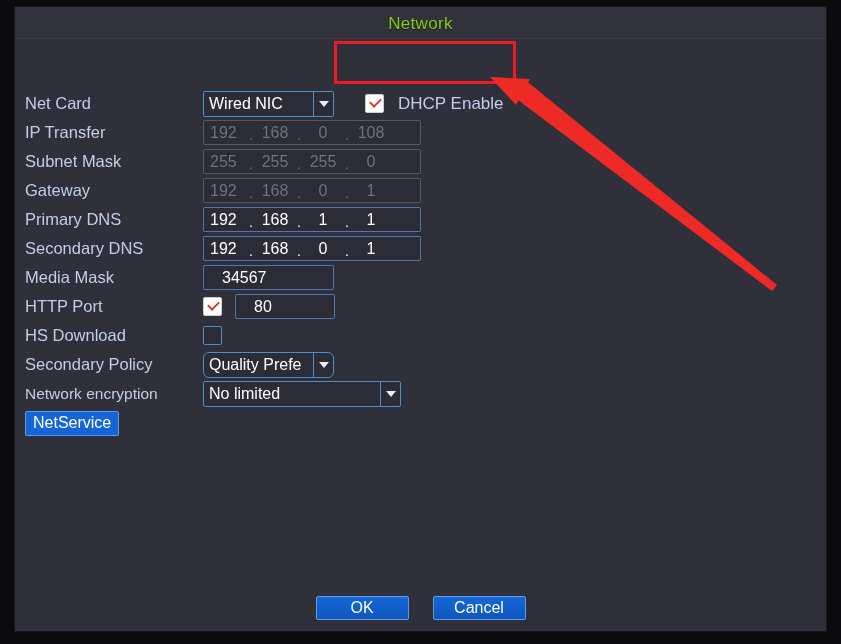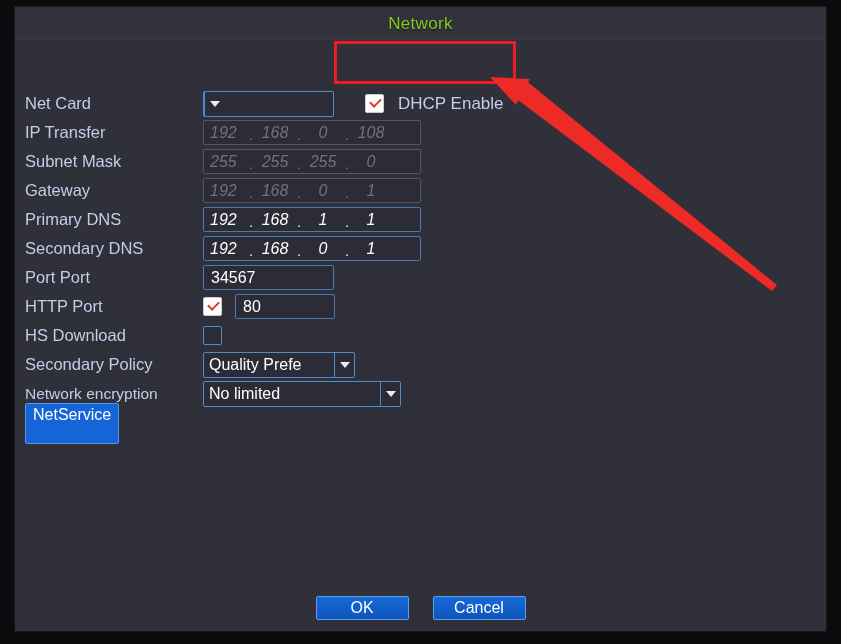--- a/index.html
+++ b/index.html
@@ -97,42 +97,41 @@
     font-size: 16px;
     padding: 0 6px;
   }
   .ipbox.enabled  { border: 1px solid #4e79b0; color: #ffffff; }
   .ipbox.disabled { border: 1px solid #55565f; color: #71727c; }
 
   .ip-seg {
     display: inline-block;
     text-align: center;
     width: 38px;
-    font-style: italic;
   }
   .ip-seg.first { text-align: left; width: 36px; }
   .ip-dot {
     display: inline-block;
     width: 10px;
     text-align: center;
     font-size: 14px;
     position: relative;
     top: 2px;
   }
 
   .txtbox {
     height: 25px;
     display: flex;
     align-items: center;
     border: 1px solid #4e79b0;
     border-radius: 2px;
     background: #2b2c35;
     color: #ffffff;
     font-size: 16px;
-    padding: 0 7px;
+    padding: 0 18px;
   }
 
   
   .dd {
     height: 26px;
     display: flex;
     align-items: stretch;
     border: 1px solid #4e8ccb;
     border-radius: 2px;
     background: #2b2c35;
@@ -186,21 +185,21 @@
     margin-left: 14px;
     white-space: nowrap;
   }
 
   
   .netservice {
     display: inline-block;
     background: #1565d8;
     color: #ffffff;
     font-size: 16px;
-    padding: 2px 7px 19px 7px;
+    padding: 2px 7px 3px 7px;
     border: 1px solid #5b9ae8;
     border-radius: 2px;
   }
 
   
   .btnbar {
     position: absolute;
     left: 0;
     top: 589px;
     width: 100%;
@@ -259,20 +258,21 @@
 
     <div class="title-bar">
       <div class="title-text">Network</div>
     </div>
 
     <div class="form">
 
       <div class="row">
         <div class="label">Net Card</div>
         <div class="dd" style="width:131px;">
+          <div class="dd-text">Wired NIC</div>
           <div class="dd-btn">
             <span class="caret"></span>
           </div>
         </div>
         <div style="display:flex;align-items:center;margin-left:31px;">
           <div class="cbox on"></div>
           <div class="cb-label">DHCP Enable</div>
         </div>
       </div>
 
@@ -335,38 +335,38 @@
           <span class="ip-dot">.</span>
           <span class="ip-seg">168</span>
           <span class="ip-dot">.</span>
           <span class="ip-seg">0</span>
           <span class="ip-dot">.</span>
           <span class="ip-seg">1</span>
         </div>
       </div>
 
       <div class="row">
-        <div class="label">Port Port</div>
+        <div class="label">Media Mask</div>
         <div class="txtbox" style="width:131px;">34567</div>
       </div>
 
       <div class="row">
         <div class="label">HTTP Port</div>
         <div class="cbox on"></div>
         <div class="txtbox" style="width:100px;margin-left:13px;">80</div>
       </div>
 
       <div class="row">
         <div class="label">HS Download</div>
         <div class="cbox off"></div>
       </div>
 
       <div class="row">
         <div class="label">Secondary Policy</div>
-        <div class="dd" style="width:152px;">
+        <div class="dd" style="width:131px;border-radius:6px;">
           <div class="dd-text">Quality Prefe</div>
           <div class="dd-btn">
             <span class="caret"></span>
           </div>
         </div>
       </div>
 
       <div class="row">
         <div class="label small">Network encryption</div>
         <div class="dd" style="width:198px;">

